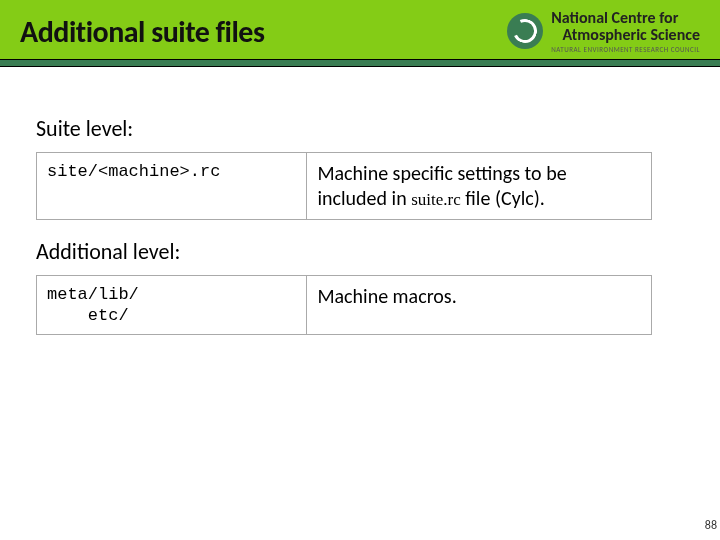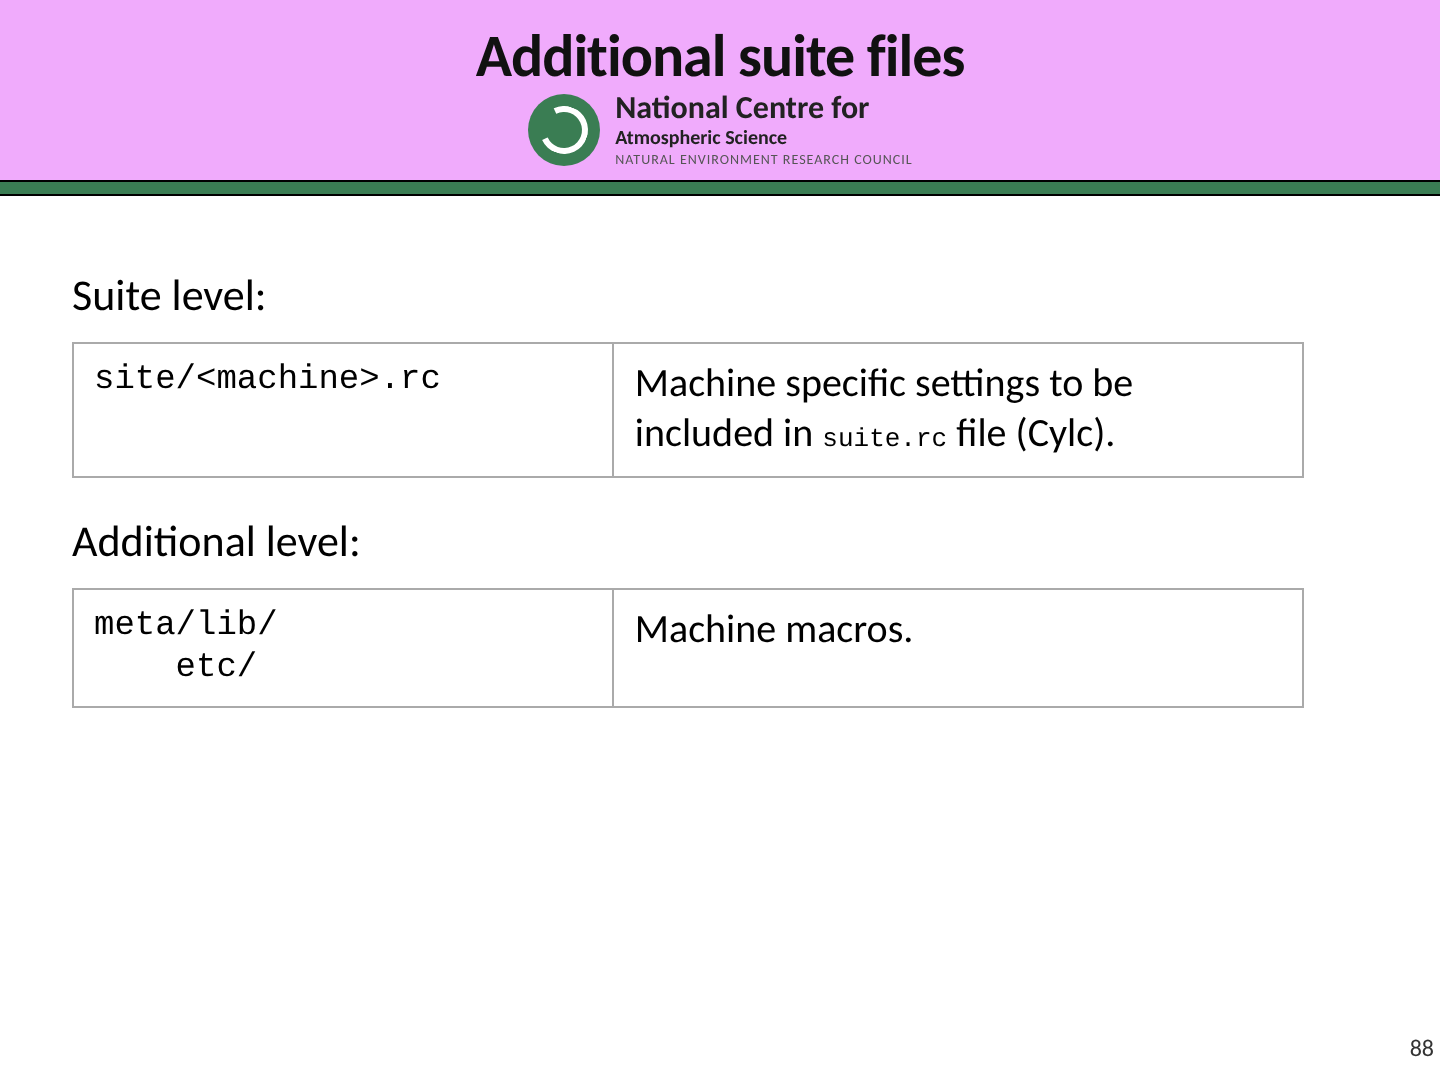--- a/index.html
+++ b/index.html
@@ -11,26 +11,25 @@
     font-family: Calibri, "Segoe UI", Arial, sans-serif;
     color: #000;
     overflow: hidden;
   }
   .slide {
     width: 720px;
     height: 540px;
     position: relative;
   }
   .header {
-    background: #f0abfc;
+    background: #84cc16;
     padding: 10px 20px 6px 20px;
     display: flex;
     align-items: center;
     justify-content: space-between;
-    flex-direction: column;
   }
   .divider {
     height: 6px;
     background: #3a7d53;
     border-top: 1px solid #000;
     border-bottom: 1px solid #000;
   }
   h1.title {
     margin: 0;
     font-size: 30px;
@@ -58,25 +57,25 @@
     border: 3px solid #fff;
     border-radius: 50%;
     border-left-color: transparent;
     transform: rotate(20deg);
   }
   .logo-text {
     line-height: 1.05;
     color: #222;
   }
   .logo-text .l1 { font-size: 16px; font-weight: bold; }
-  .logo-text .l2 { font-size: 10px; font-weight: bold; }
+  .logo-text .l2 { font-size: 16px; font-weight: bold; text-align: right; }
   .logo-text .l3 { font-size: 7px; letter-spacing: 0.5px; color: #555; margin-top: 2px; }
 
   .body {
-    padding: 18px 36px 0 36px;
+    padding: 30px 36px 0 36px;
   }
   .section-label {
     font-size: 22px;
     margin: 18px 0 10px 0;
   }
   table.ftable {
     border-collapse: collapse;
     width: 95%;
   }
   table.ftable td {
@@ -86,22 +85,22 @@
     font-size: 20px;
     line-height: 1.25;
   }
   table.ftable td.code-cell {
     width: 44%;
     font-family: Consolas, "Courier New", monospace;
     font-size: 17px;
     white-space: pre;
   }
   .inline-code {
-    font-family: Liberation Mono, monospace;
-    font-size: 13px;
+    font-family: Liberation Serif, serif;
+    font-size: 17px;
     text-align: right;
   }
   .page-number {
     position: absolute;
     right: 3px;
     bottom: 8px;
     font-size: 12px;
     color: #333;
   }
 </style>

